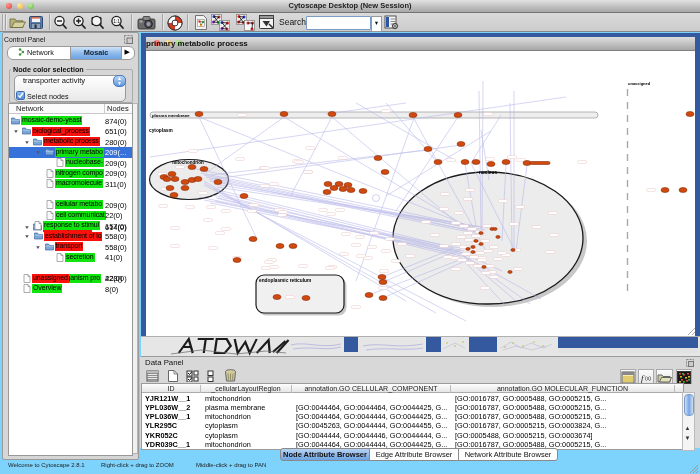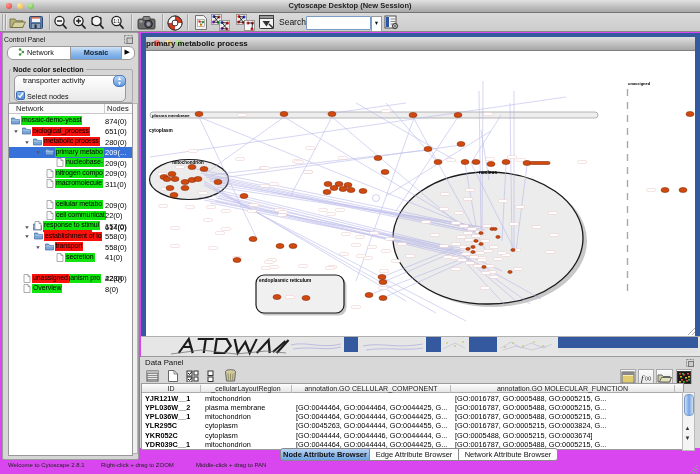--- a/index.html
+++ b/index.html
@@ -1,15 +1,15 @@
 <!DOCTYPE html>
 <html><head><meta charset="utf-8">
 <style>
 html,body{margin:0;padding:0}
-#root{position:relative;width:700px;height:474px;overflow:hidden;background:#d946ef;font-family:"Liberation Sans",sans-serif;-webkit-font-smoothing:antialiased}
+#root{position:relative;width:700px;height:474px;overflow:hidden;background:#7dd3fc;font-family:"Liberation Sans",sans-serif;-webkit-font-smoothing:antialiased}
 .abs{position:absolute}
 
 #titlebar{left:0;top:0;width:700px;height:12px;background:linear-gradient(#e2e2e2,#c0c0c0 55%,#a8a8a8);border-bottom:1px solid #757575}
 .light{position:absolute;top:3px;width:6px;height:6px;border-radius:50%}
 #titlebar .t{position:absolute;top:0.5px;left:0;width:700px;text-align:center;font-size:7.5px;font-weight:bold;color:#222}
 
 #toolbar{left:0;top:13px;width:700px;height:18px;background:linear-gradient(#dadada,#cccccc);border-bottom:1px solid #888}
 .tsep{position:absolute;top:1px;height:16px;width:1px;background:#a2a2a2;border-right:1px solid #e6e6e6}
 #searchlbl{position:absolute;left:279px;top:4px;font-size:8.5px;color:#111}
 #searchbox{position:absolute;left:306px;top:3px;width:63px;height:12px;background:#fff;border:1px solid #7a9cc4;border-radius:1px}

